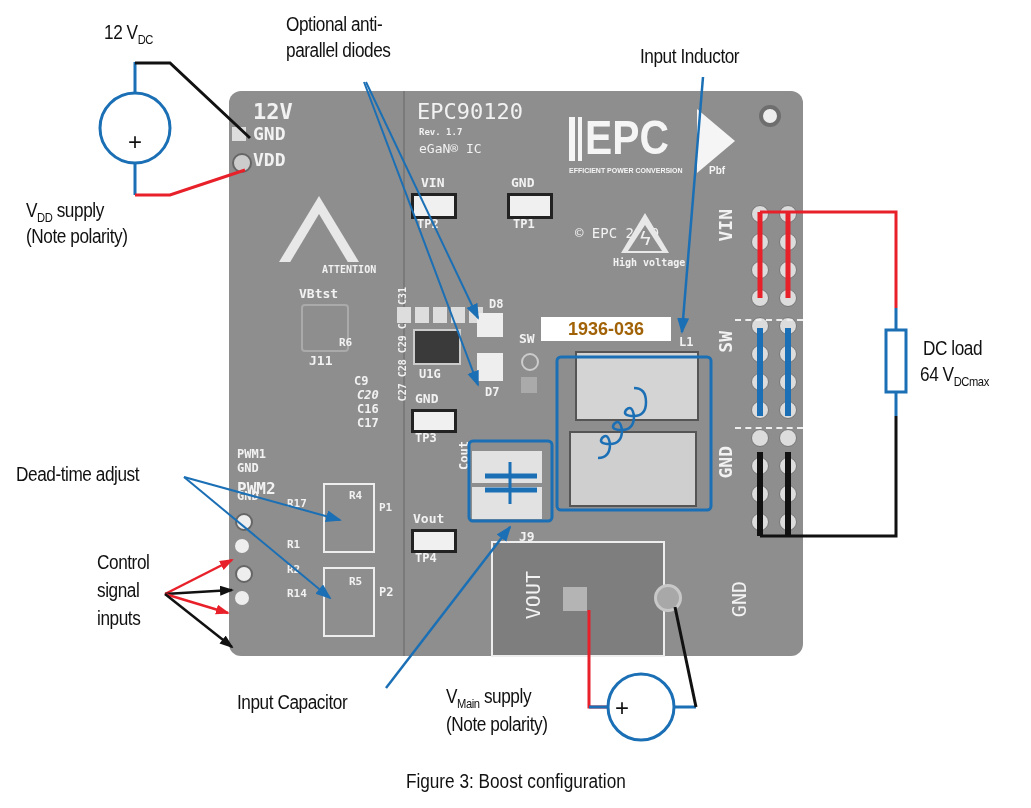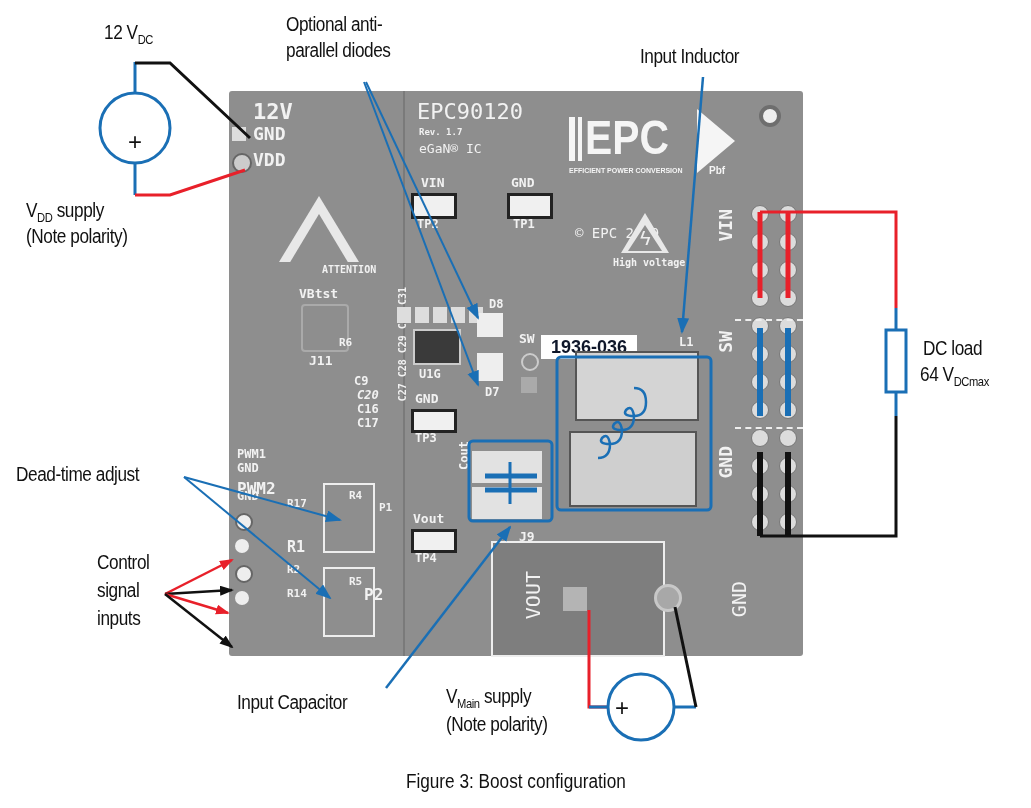--- a/index.html
+++ b/index.html
@@ -1,19 +1,19 @@
 <!DOCTYPE html>
 <html><head>
 <meta charset="utf-8">
 <style>
   html,body{margin:0;padding:0;background:#ffffff;}
   body{width:1031px;height:808px;position:relative;overflow:hidden;font-family:"Liberation Sans",sans-serif;}
   .lbl{position:absolute;font-family:"Liberation Sans",sans-serif;font-size:20px;color:#111;line-height:24px;letter-spacing:-0.5px;transform:scaleX(0.86);transform-origin:left top;white-space:nowrap;}
   .lbl sub{font-size:13px;vertical-align:-5px;}
-  .pcb{position:absolute;left:229px;top:91px;width:574px;height:565px;background:#8e8e8e;border-radius:3px;}
+  .pcb{position:absolute;left:229px;top:91px;width:574px;height:565px;background:#8e8e8e;border-radius:12px;}
   .silk{position:absolute;color:#f2f2f2;font-family:"DejaVu Sans Mono",monospace;font-weight:bold;white-space:nowrap;}
   .caption{position:absolute;left:0;width:1031px;text-align:center;top:770px;font-size:20px;color:#111;}
   .caption span{display:inline-block;transform:scaleX(0.86);}
   svg{position:absolute;left:0;top:0;}
 </style>
 </head>
 <body>
 
 <div class="pcb">
 
@@ -59,21 +59,21 @@
     <div style="position:absolute;left:140px;top:56px;font-size:10px;font-weight:bold;color:#f5f5f5;">Pbf</div>
   </div>
   <div class="silk" style="left:346px;top:92px;font-size:14px;font-weight:normal;margin-top:42px;">© EPC 2019</div>
   <div style="position:absolute;left:530px;top:14px;width:14px;height:14px;border-radius:50%;background:#eee;border:4px solid #6e6e6e;"></div>
 
   <div style="position:absolute;left:392px;top:122px;width:0;height:0;border-left:24px solid transparent;border-right:24px solid transparent;border-bottom:40px solid #e8e8e8;"></div>
   <div style="position:absolute;left:399px;top:134px;width:0;height:0;border-left:17px solid transparent;border-right:17px solid transparent;border-bottom:26px solid #8e8e8e;"></div>
   <div style="position:absolute;left:411px;top:136px;font-size:20px;color:#eee;">ϟ</div>
   <div class="silk" style="left:384px;top:166px;font-size:10px;">High voltage</div>
 
-  <div style="position:absolute;left:312px;top:244px;width:96px;height:24px;background:#fff;color:#0f172a;font-size:18px;font-weight:bold;text-align:center;line-height:24px;font-family:'Liberation Sans',sans-serif;">1936-036</div>
+  <div style="position:absolute;left:312px;top:226px;width:130px;height:24px;background:#fff;color:#a16207;font-size:18px;font-weight:bold;text-align:center;line-height:24px;font-family:'Liberation Sans',sans-serif;">1936-036</div>
 
   <div class="silk" style="left:168px;top:196px;font-size:10px;writing-mode:vertical-rl;transform:rotate(180deg);"><span>C27 C28 C29 C30 C31</span></div>
   <div style="position:absolute;left:168px;top:216px;width:100px;height:16px;display:flex;gap:4px;">
     <div style="width:14px;background:#ddd;"></div>
     <div style="width:14px;background:#ddd;"></div>
     <div style="width:14px;background:#ddd;"></div>
     <div style="width:14px;background:#ddd;"></div>
     <div style="width:14px;background:#ddd;"></div>
   </div>
   <div class="silk" style="left:260px;top:206px;font-size:12px;">D8</div>
@@ -138,30 +138,30 @@
 
   <div class="silk" style="left:8px;top:356px;font-size:12px;">PWM1</div>
   <div class="silk" style="left:8px;top:370px;font-size:12px;">GND</div>
   <div class="silk" style="left:8px;top:388px;font-size:16px;">PWM2</div>
   <div class="silk" style="left:8px;top:398px;font-size:12px;">GND</div>
   <div style="position:absolute;left:6px;top:422px;width:14px;height:14px;border-radius:50%;background:#eee;border:2px solid #666;"></div>
   <div style="position:absolute;left:6px;top:448px;width:14px;height:14px;border-radius:50%;background:#eee;"></div>
   <div style="position:absolute;left:6px;top:474px;width:14px;height:14px;border-radius:50%;background:#eee;border:2px solid #666;"></div>
   <div style="position:absolute;left:6px;top:500px;width:14px;height:14px;border-radius:50%;background:#eee;"></div>
   <div class="silk" style="left:58px;top:406px;font-size:11px;">R17</div>
-  <div class="silk" style="left:58px;top:447px;font-size:15px;">R1</div>
+  <div class="silk" style="left:58px;top:447px;font-size:11px;">R1</div>
   <div class="silk" style="left:58px;top:472px;font-size:11px;">R2</div>
   <div class="silk" style="left:58px;top:496px;font-size:11px;">R14</div>
 
   <div style="position:absolute;left:94px;top:392px;width:48px;height:66px;border:2px solid #eee;"></div>
   <div class="silk" style="left:120px;top:398px;font-size:11px;">R4</div>
   <div class="silk" style="left:150px;top:410px;font-size:11px;">P1</div>
   <div style="position:absolute;left:94px;top:476px;width:48px;height:66px;border:2px solid #eee;"></div>
   <div class="silk" style="left:120px;top:484px;font-size:11px;">R5</div>
-  <div class="silk" style="left:135px;top:494px;font-size:16px;">P2</div>
+  <div class="silk" style="left:150px;top:494px;font-size:12px;">P2</div>
 
   <div style="position:absolute;left:262px;top:450px;width:170px;height:112px;background:#7e7e7e;border:2px solid #eee;"></div>
   <div class="silk" style="left:292px;top:480px;font-size:20px;writing-mode:vertical-rl;transform:rotate(180deg);font-weight:normal;"><span>VOUT</span></div>
   <div style="position:absolute;left:334px;top:496px;width:24px;height:24px;background:#b4b4b4;"></div>
   <div style="position:absolute;left:425px;top:493px;width:22px;height:22px;border-radius:50%;background:#a8a8a8;border:3px solid #c8c8c8;"></div>
   <div class="silk" style="left:498px;top:490px;font-size:20px;writing-mode:vertical-rl;transform:rotate(180deg);font-weight:normal;"><span>GND</span></div>
 </div>
 
 <svg width="1031" height="808">
   <defs>

